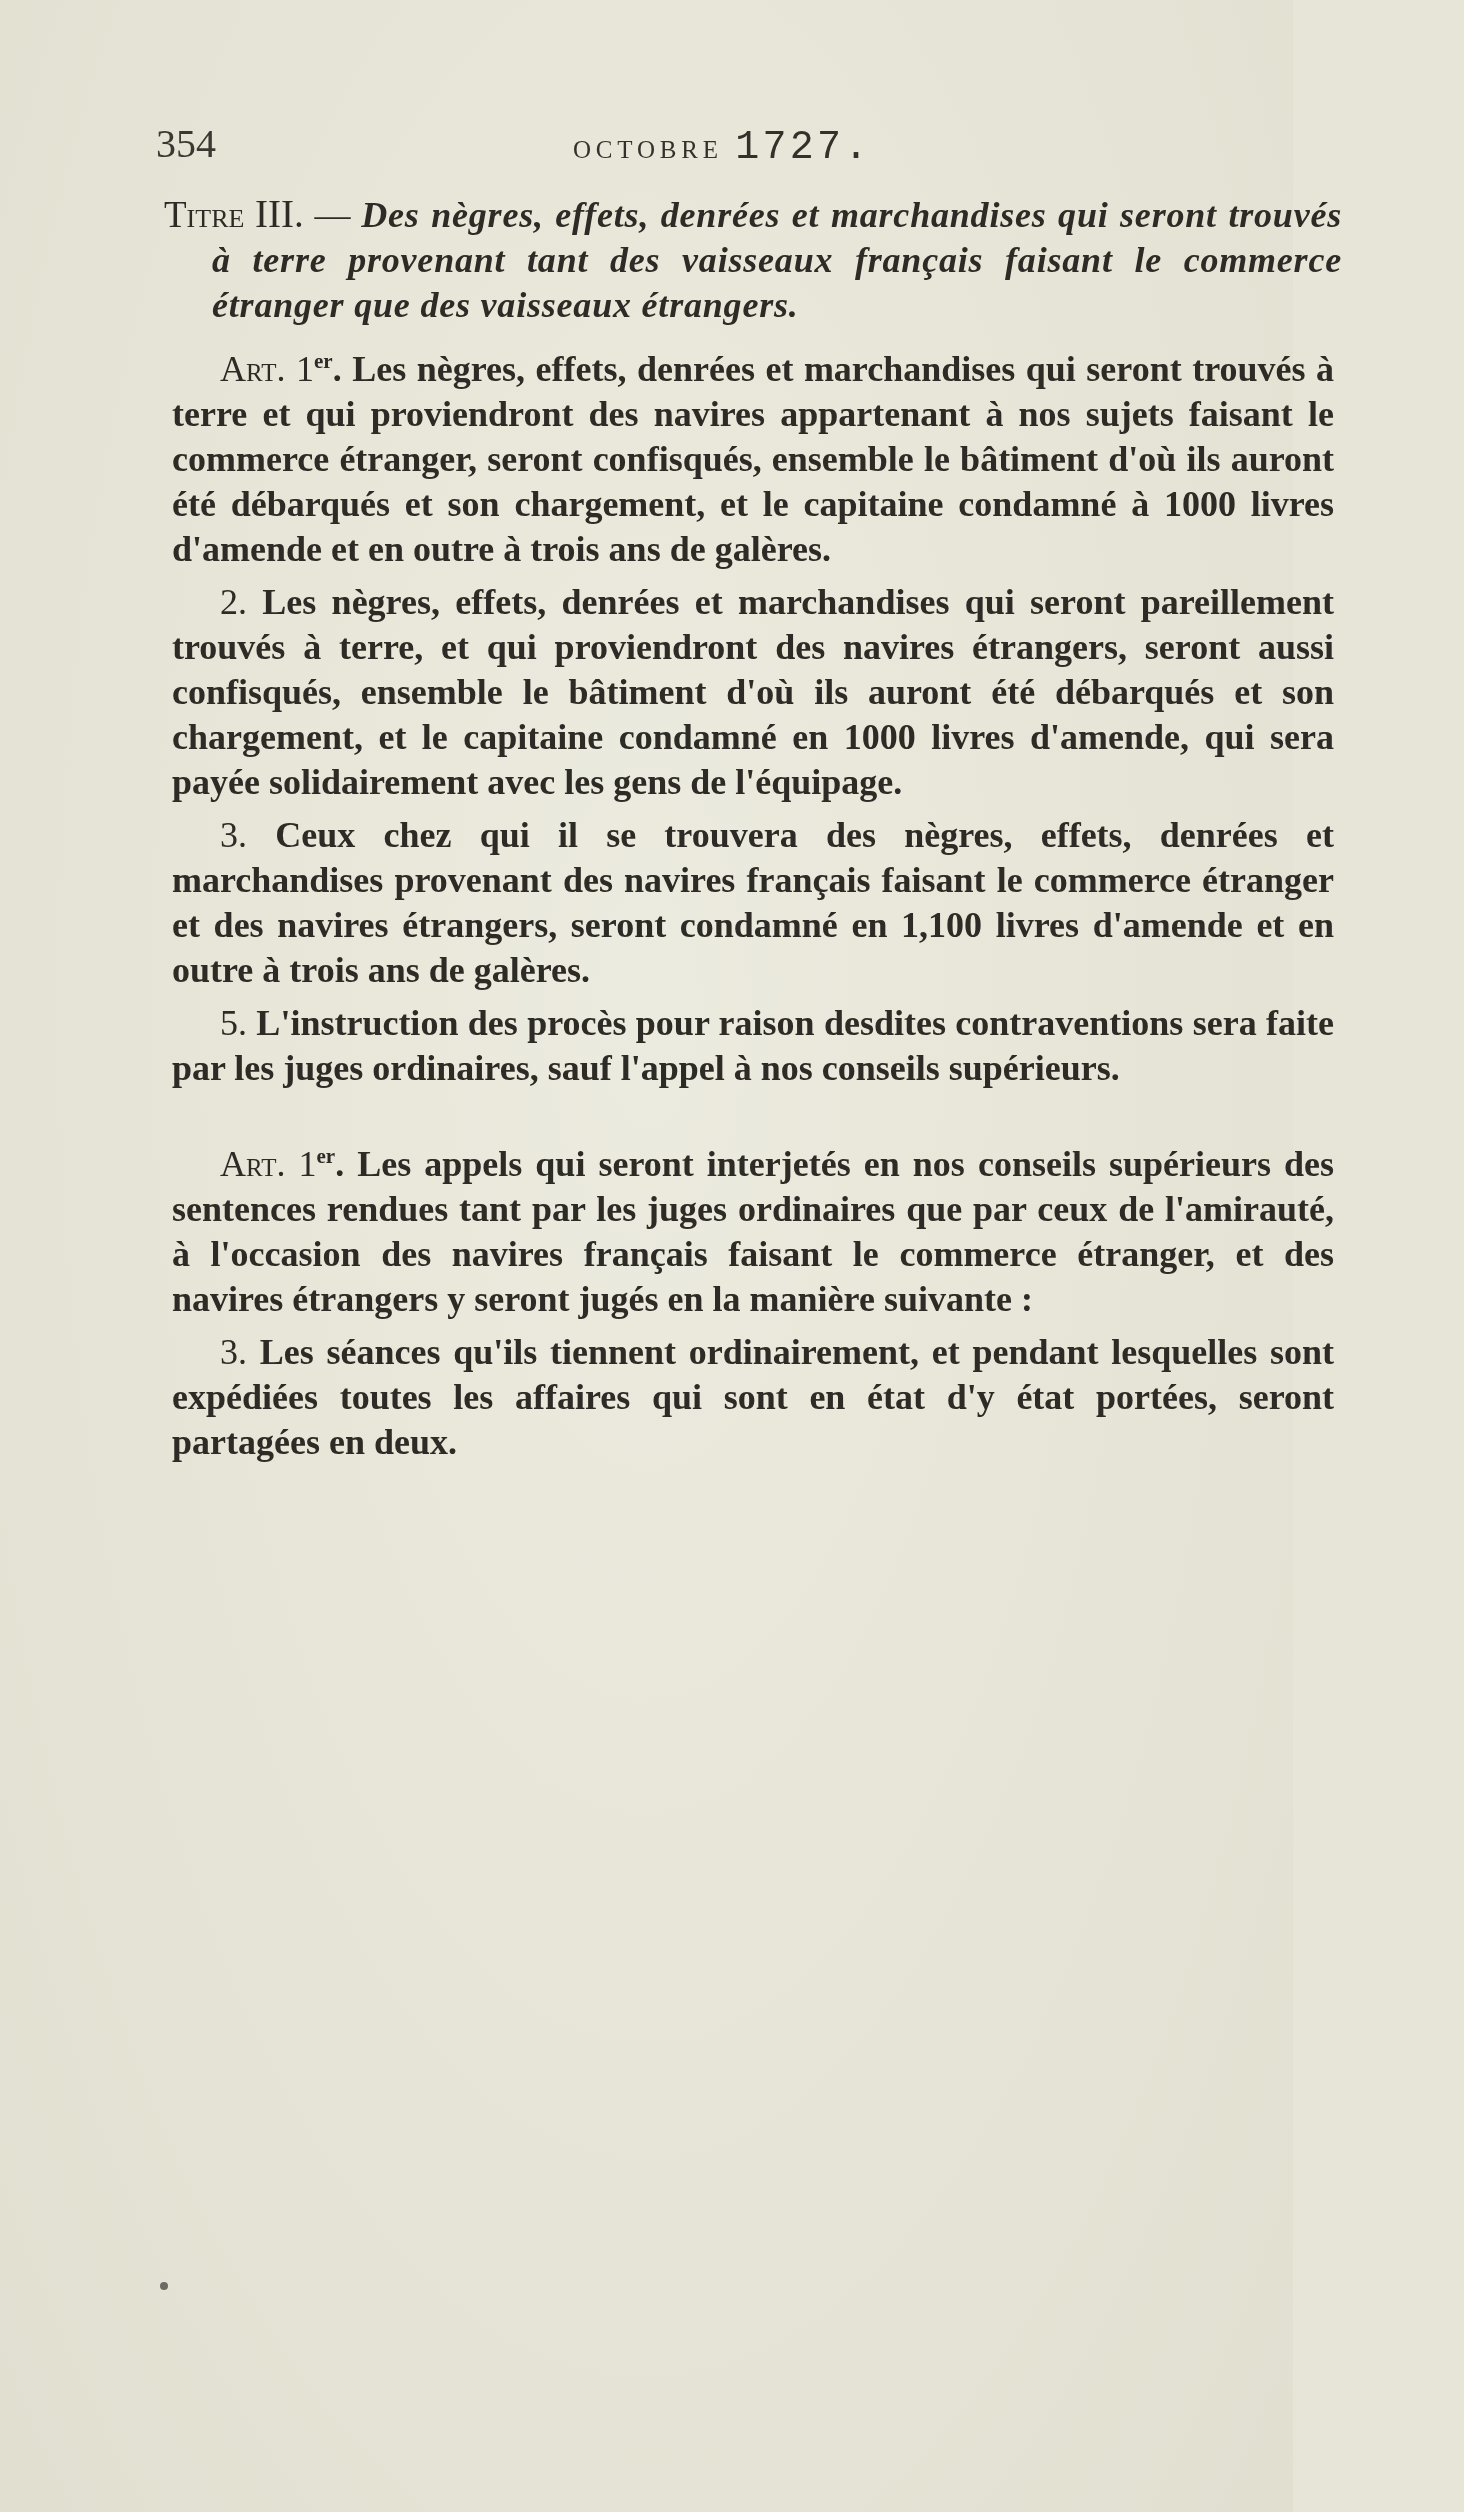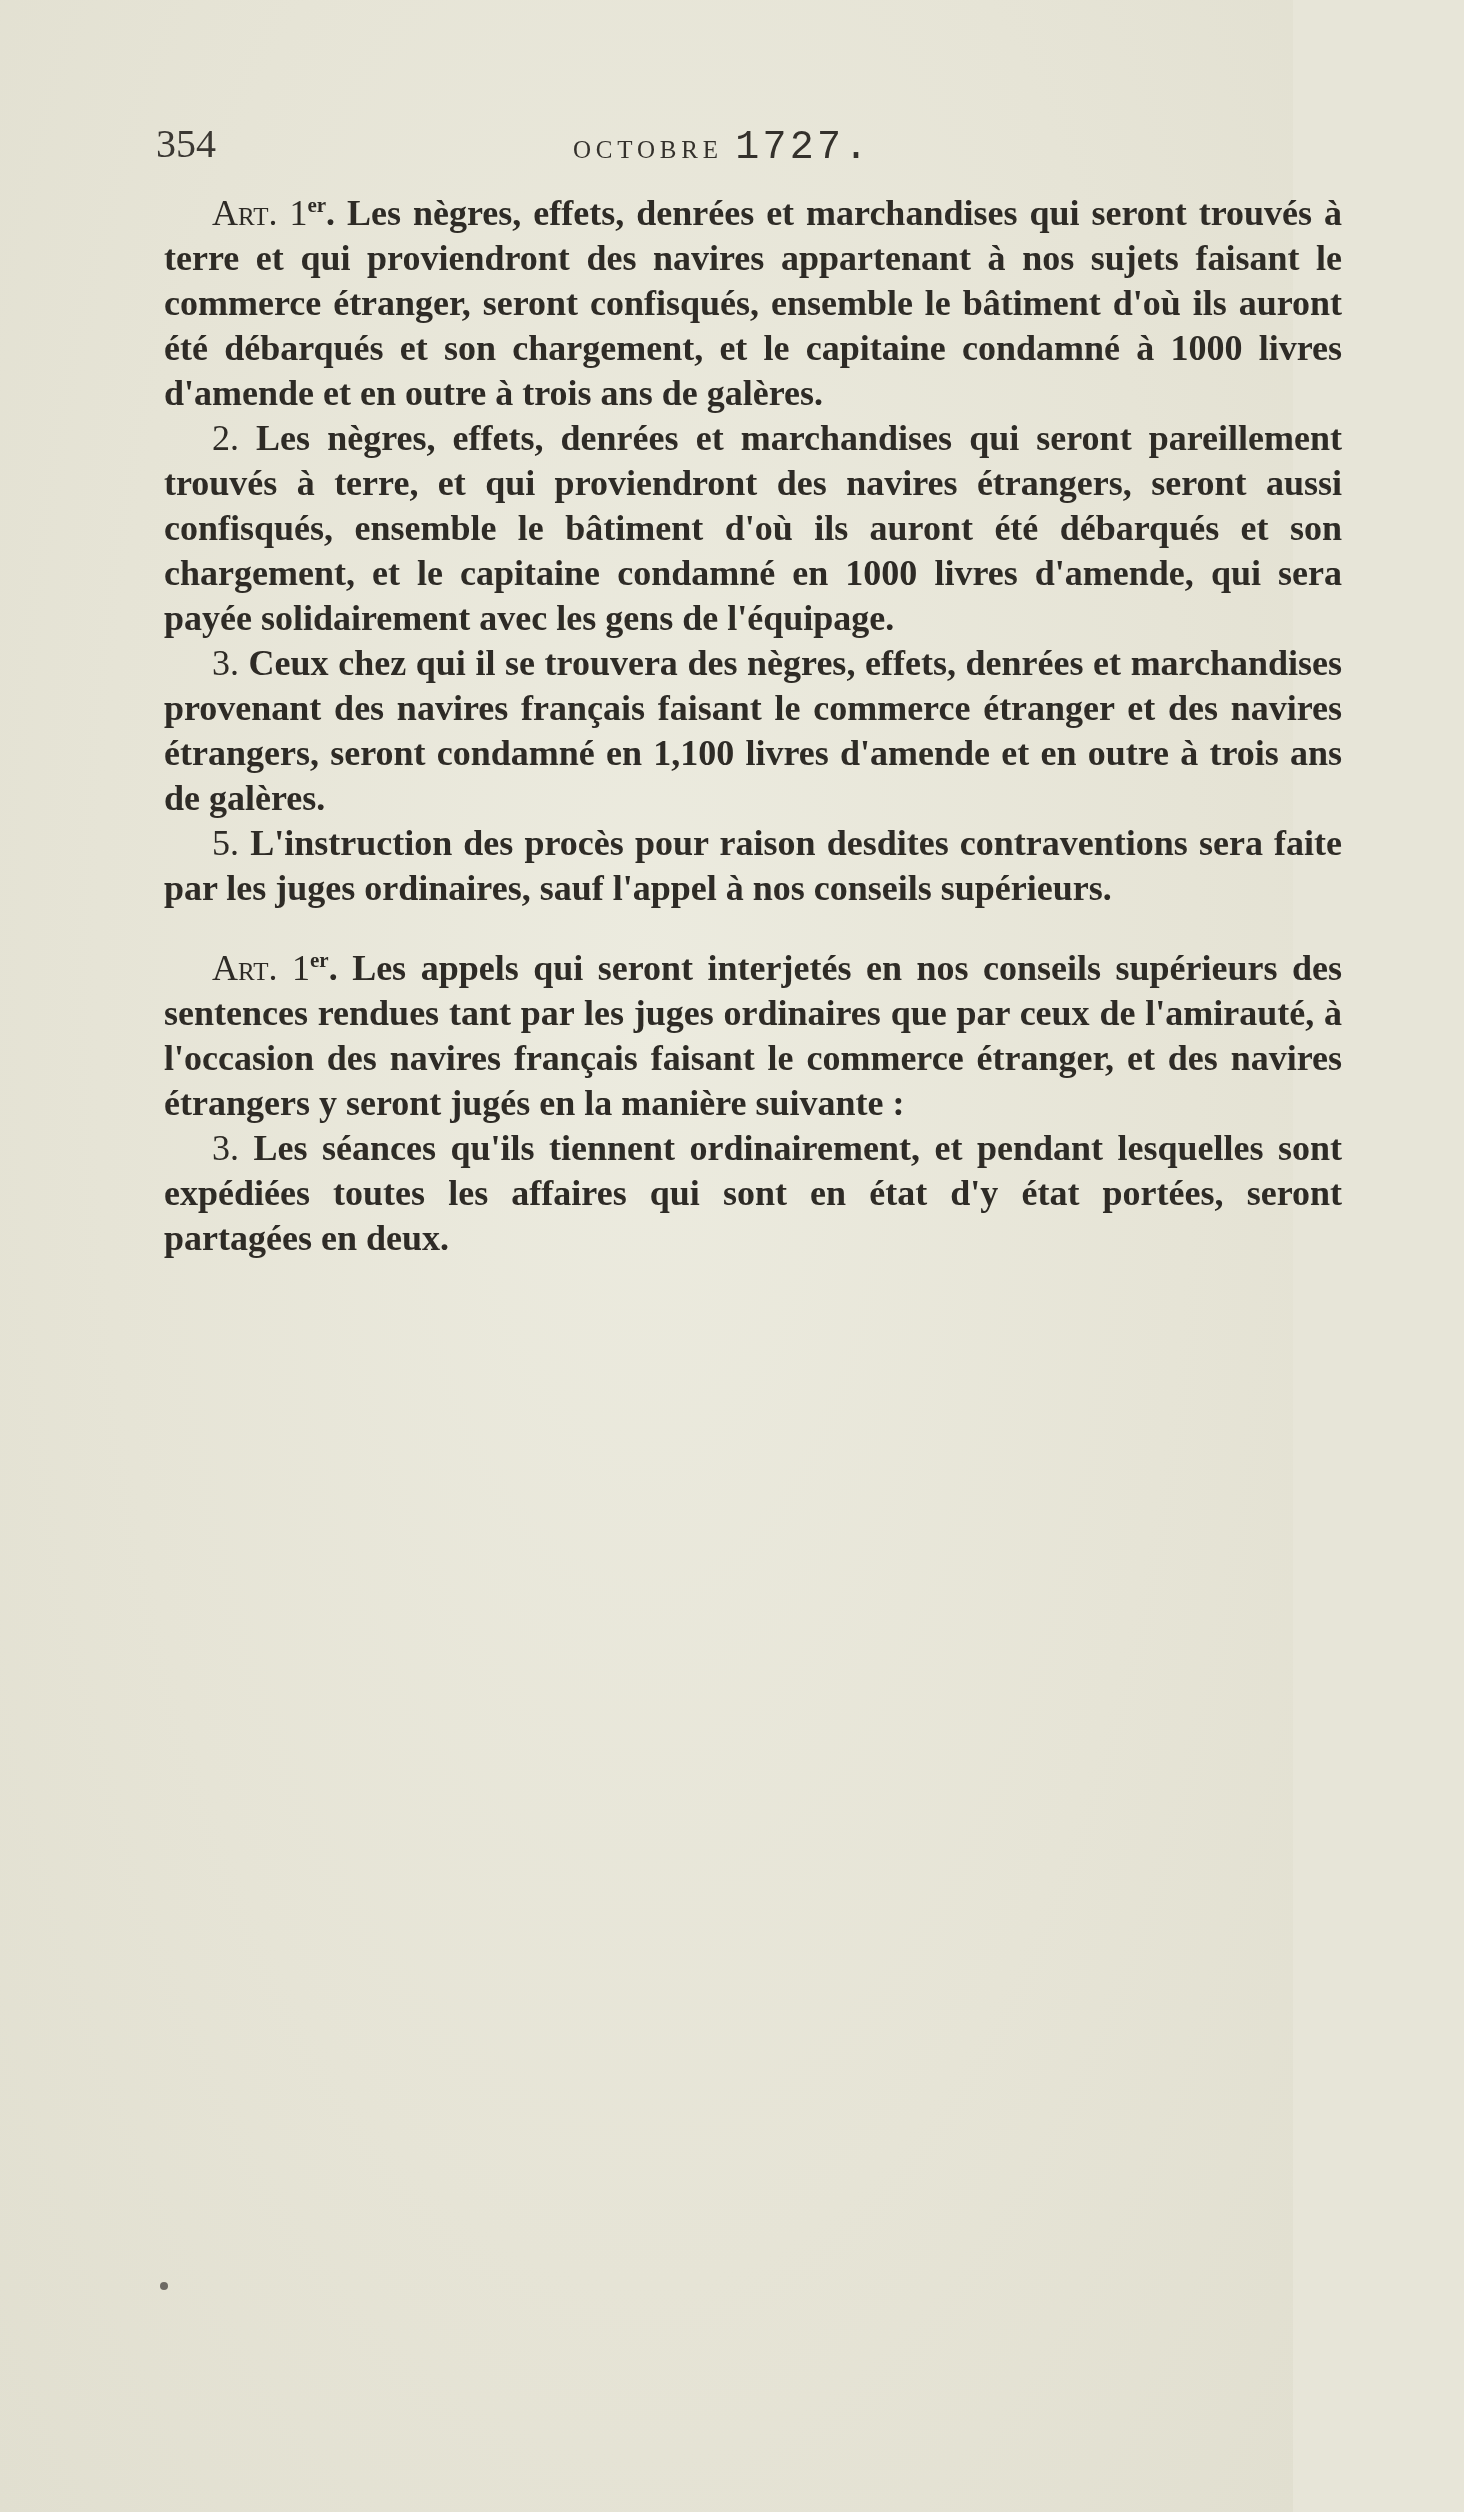--- a/index.html
+++ b/index.html
@@ -86,21 +86,21 @@
     }
     .titre .dash {
       font-weight: normal;
     }
     .titre .heading {
       font-style: italic;
       font-weight: bold;
       letter-spacing: 0.8px;
     }
     .article {
-      margin: 0;
+      margin: 8px;
       text-indent: 48px;
     }
     .article .art-label {
       font-variant: small-caps;
       font-weight: normal;
     }
     .article .num {
       font-weight: normal;
     }
     .article sup {
@@ -126,20 +126,24 @@
   <div class="running-head">
     <span class="page-number">354</span>
     <span class="running-title">
       <span class="sc">OCTOBRE</span>
       <span class="yr">1727.</span>
     </span>
   </div>
 
   <div class="body">
 
+    <p class="titre">
+      <span class="label">Titre</span>
+      <span class="roman">III.</span><span class="dash"> — </span><span class="heading">Des nègres, effets, denrées et marchandises qui seront trouvés à terre provenant tant des vaisseaux français faisant le commerce étranger que des vaisseaux étrangers.</span>
+    </p>
 
     <p class="article"><span class="art-label">Art.</span> <span class="num">1</span><sup>er</sup><span>. Les nègres, effets, denrées et marchandises qui seront trouvés à terre et qui proviendront des navires appartenant à nos sujets faisant le commerce étranger, seront confisqués, ensemble le bâtiment d'où ils auront été débarqués et son chargement, et le capitaine condamné à 1000 livres d'amende et en outre à trois ans de galères.</span></p>
 
     <p class="article"><span class="num">2.</span><span> Les nègres, effets, denrées et marchandises qui seront pareillement trouvés à terre, et qui proviendront des navires étrangers, seront aussi confisqués, ensemble le bâtiment d'où ils auront été débarqués et son chargement, et le capitaine condamné en 1000 livres d'amende, qui sera payée solidairement avec les gens de l'équipage.</span></p>
 
     <p class="article"><span class="num">3.</span><span> Ceux chez qui il se trouvera des nègres, effets, denrées et marchandises provenant des navires français faisant le commerce étranger et des navires étrangers, seront condamné en 1,100 livres d'amende et en outre à trois ans de galères.</span></p>
 
 
     <p class="article"><span class="num">5.</span><span> L'instruction des procès pour raison desdites contraventions sera faite par les juges ordinaires, sauf l'appel à nos conseils supérieurs.</span></p>
 

